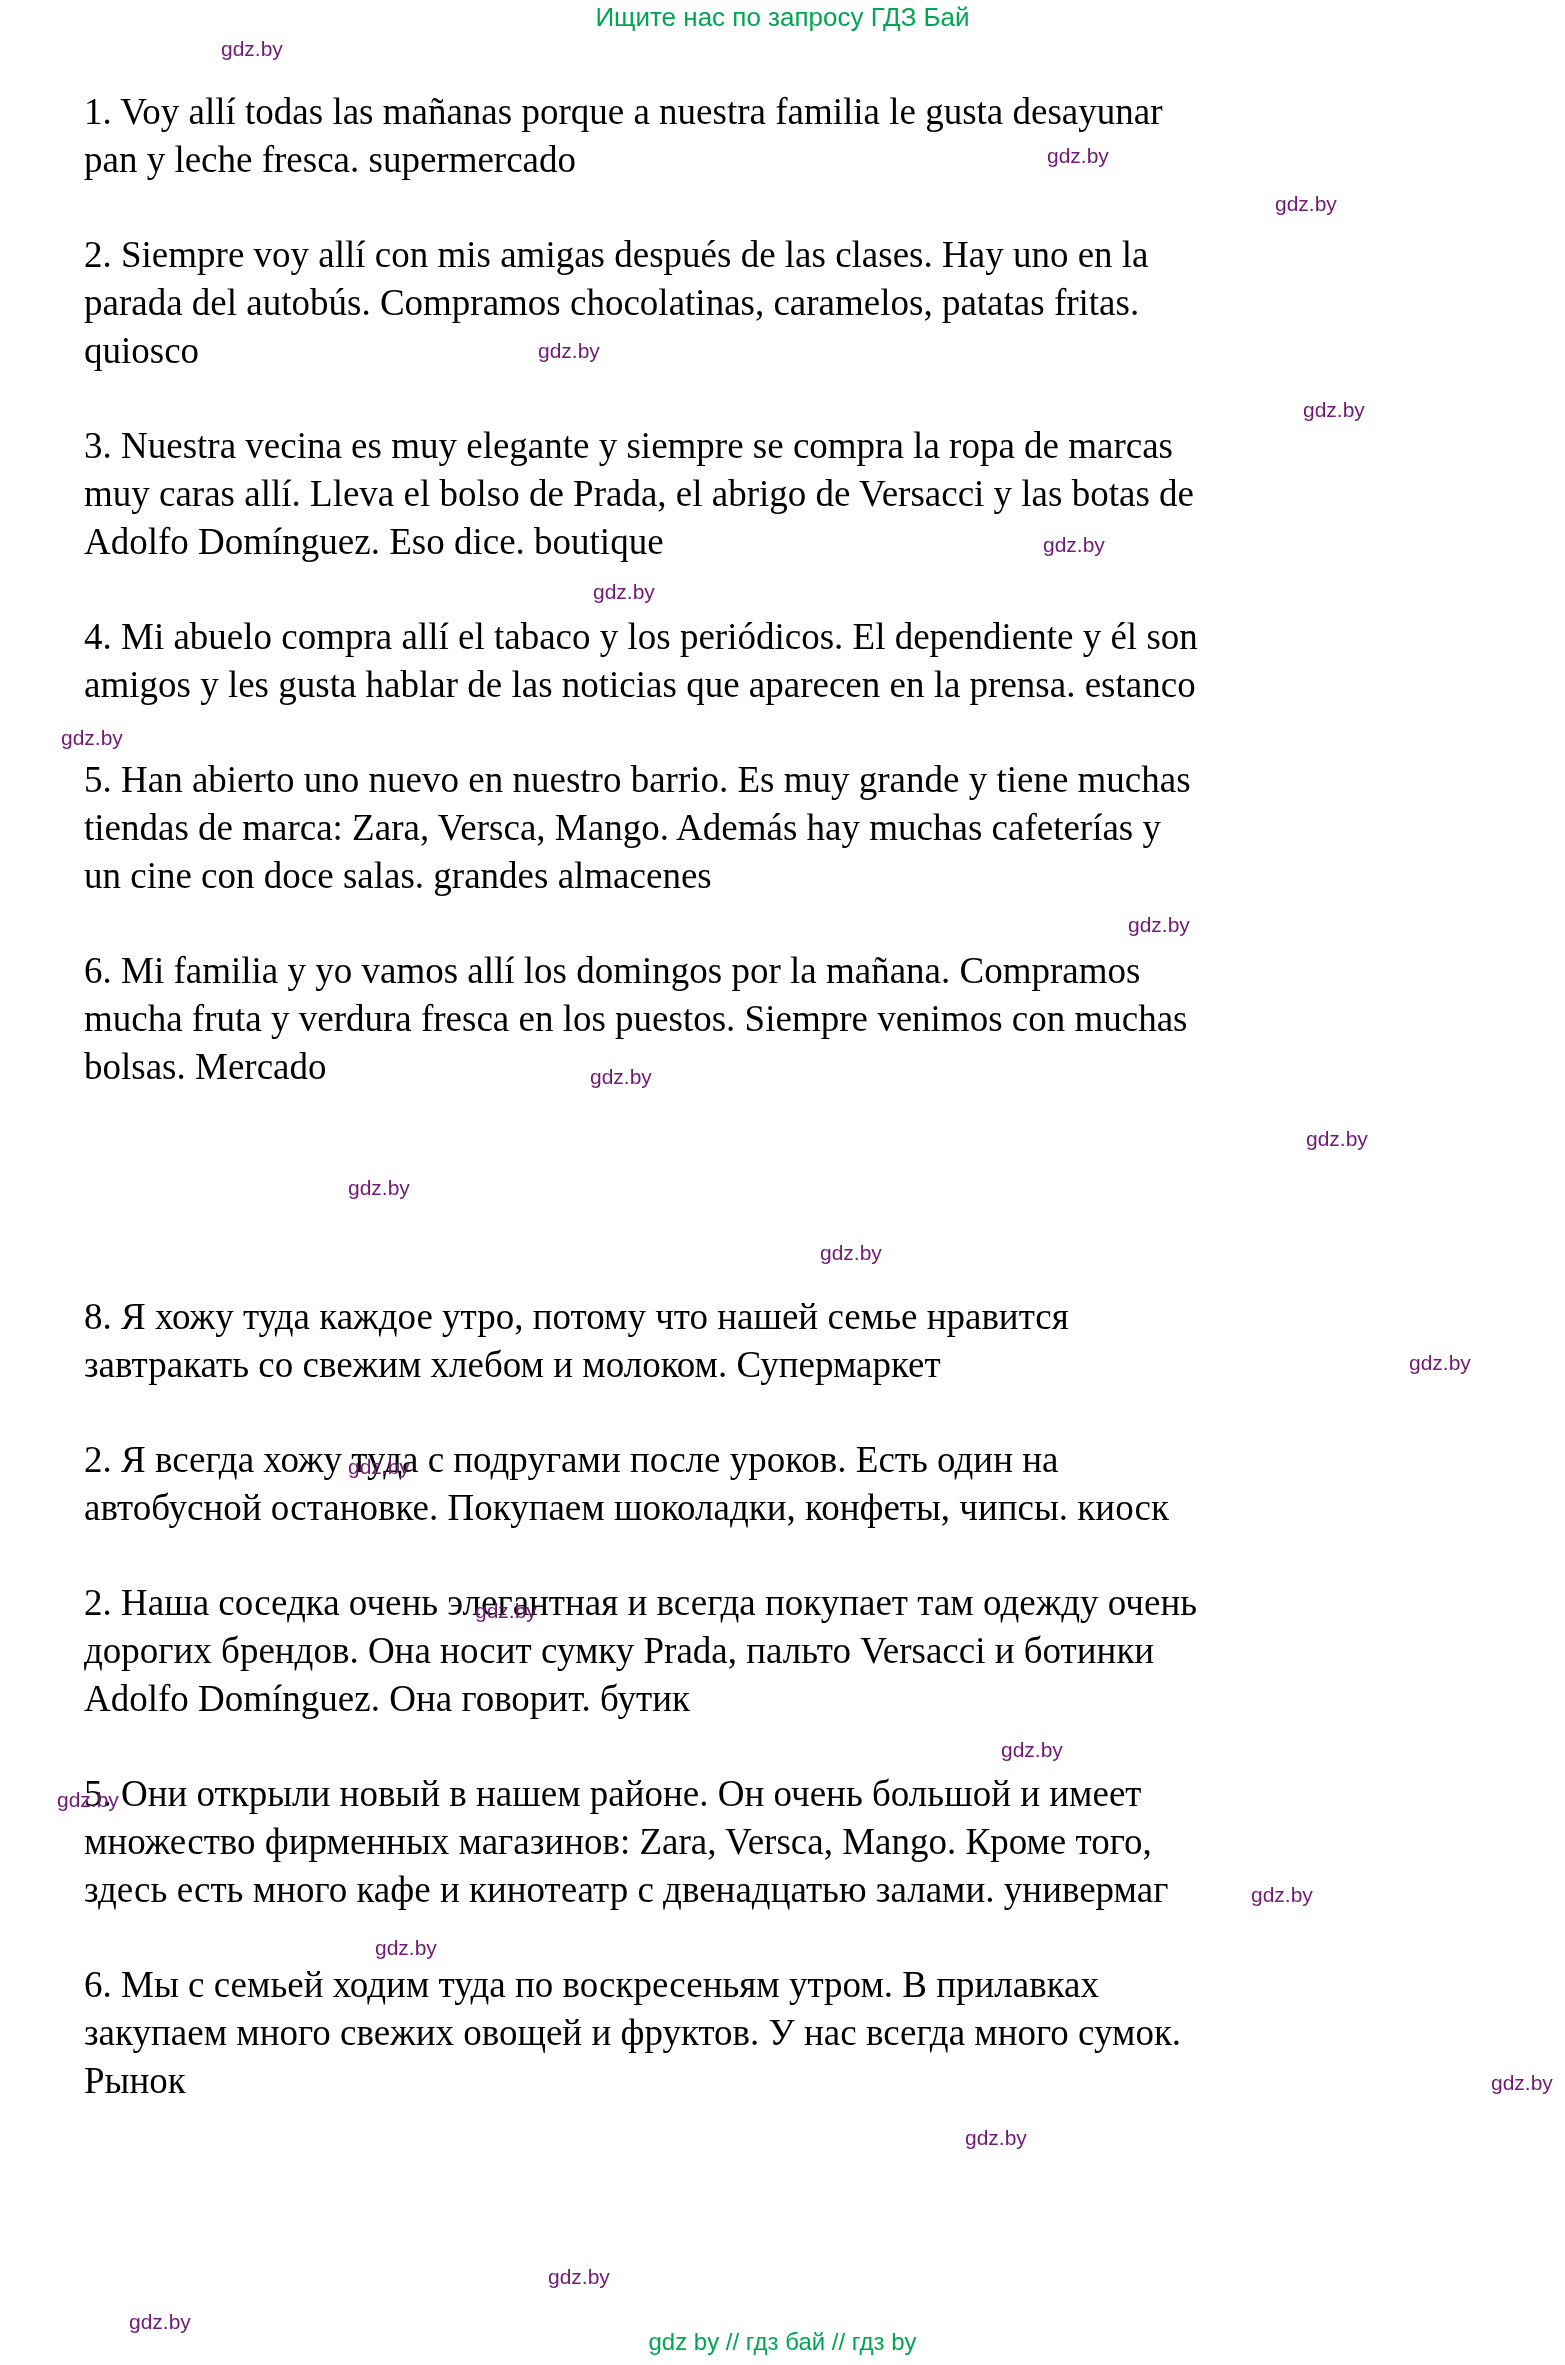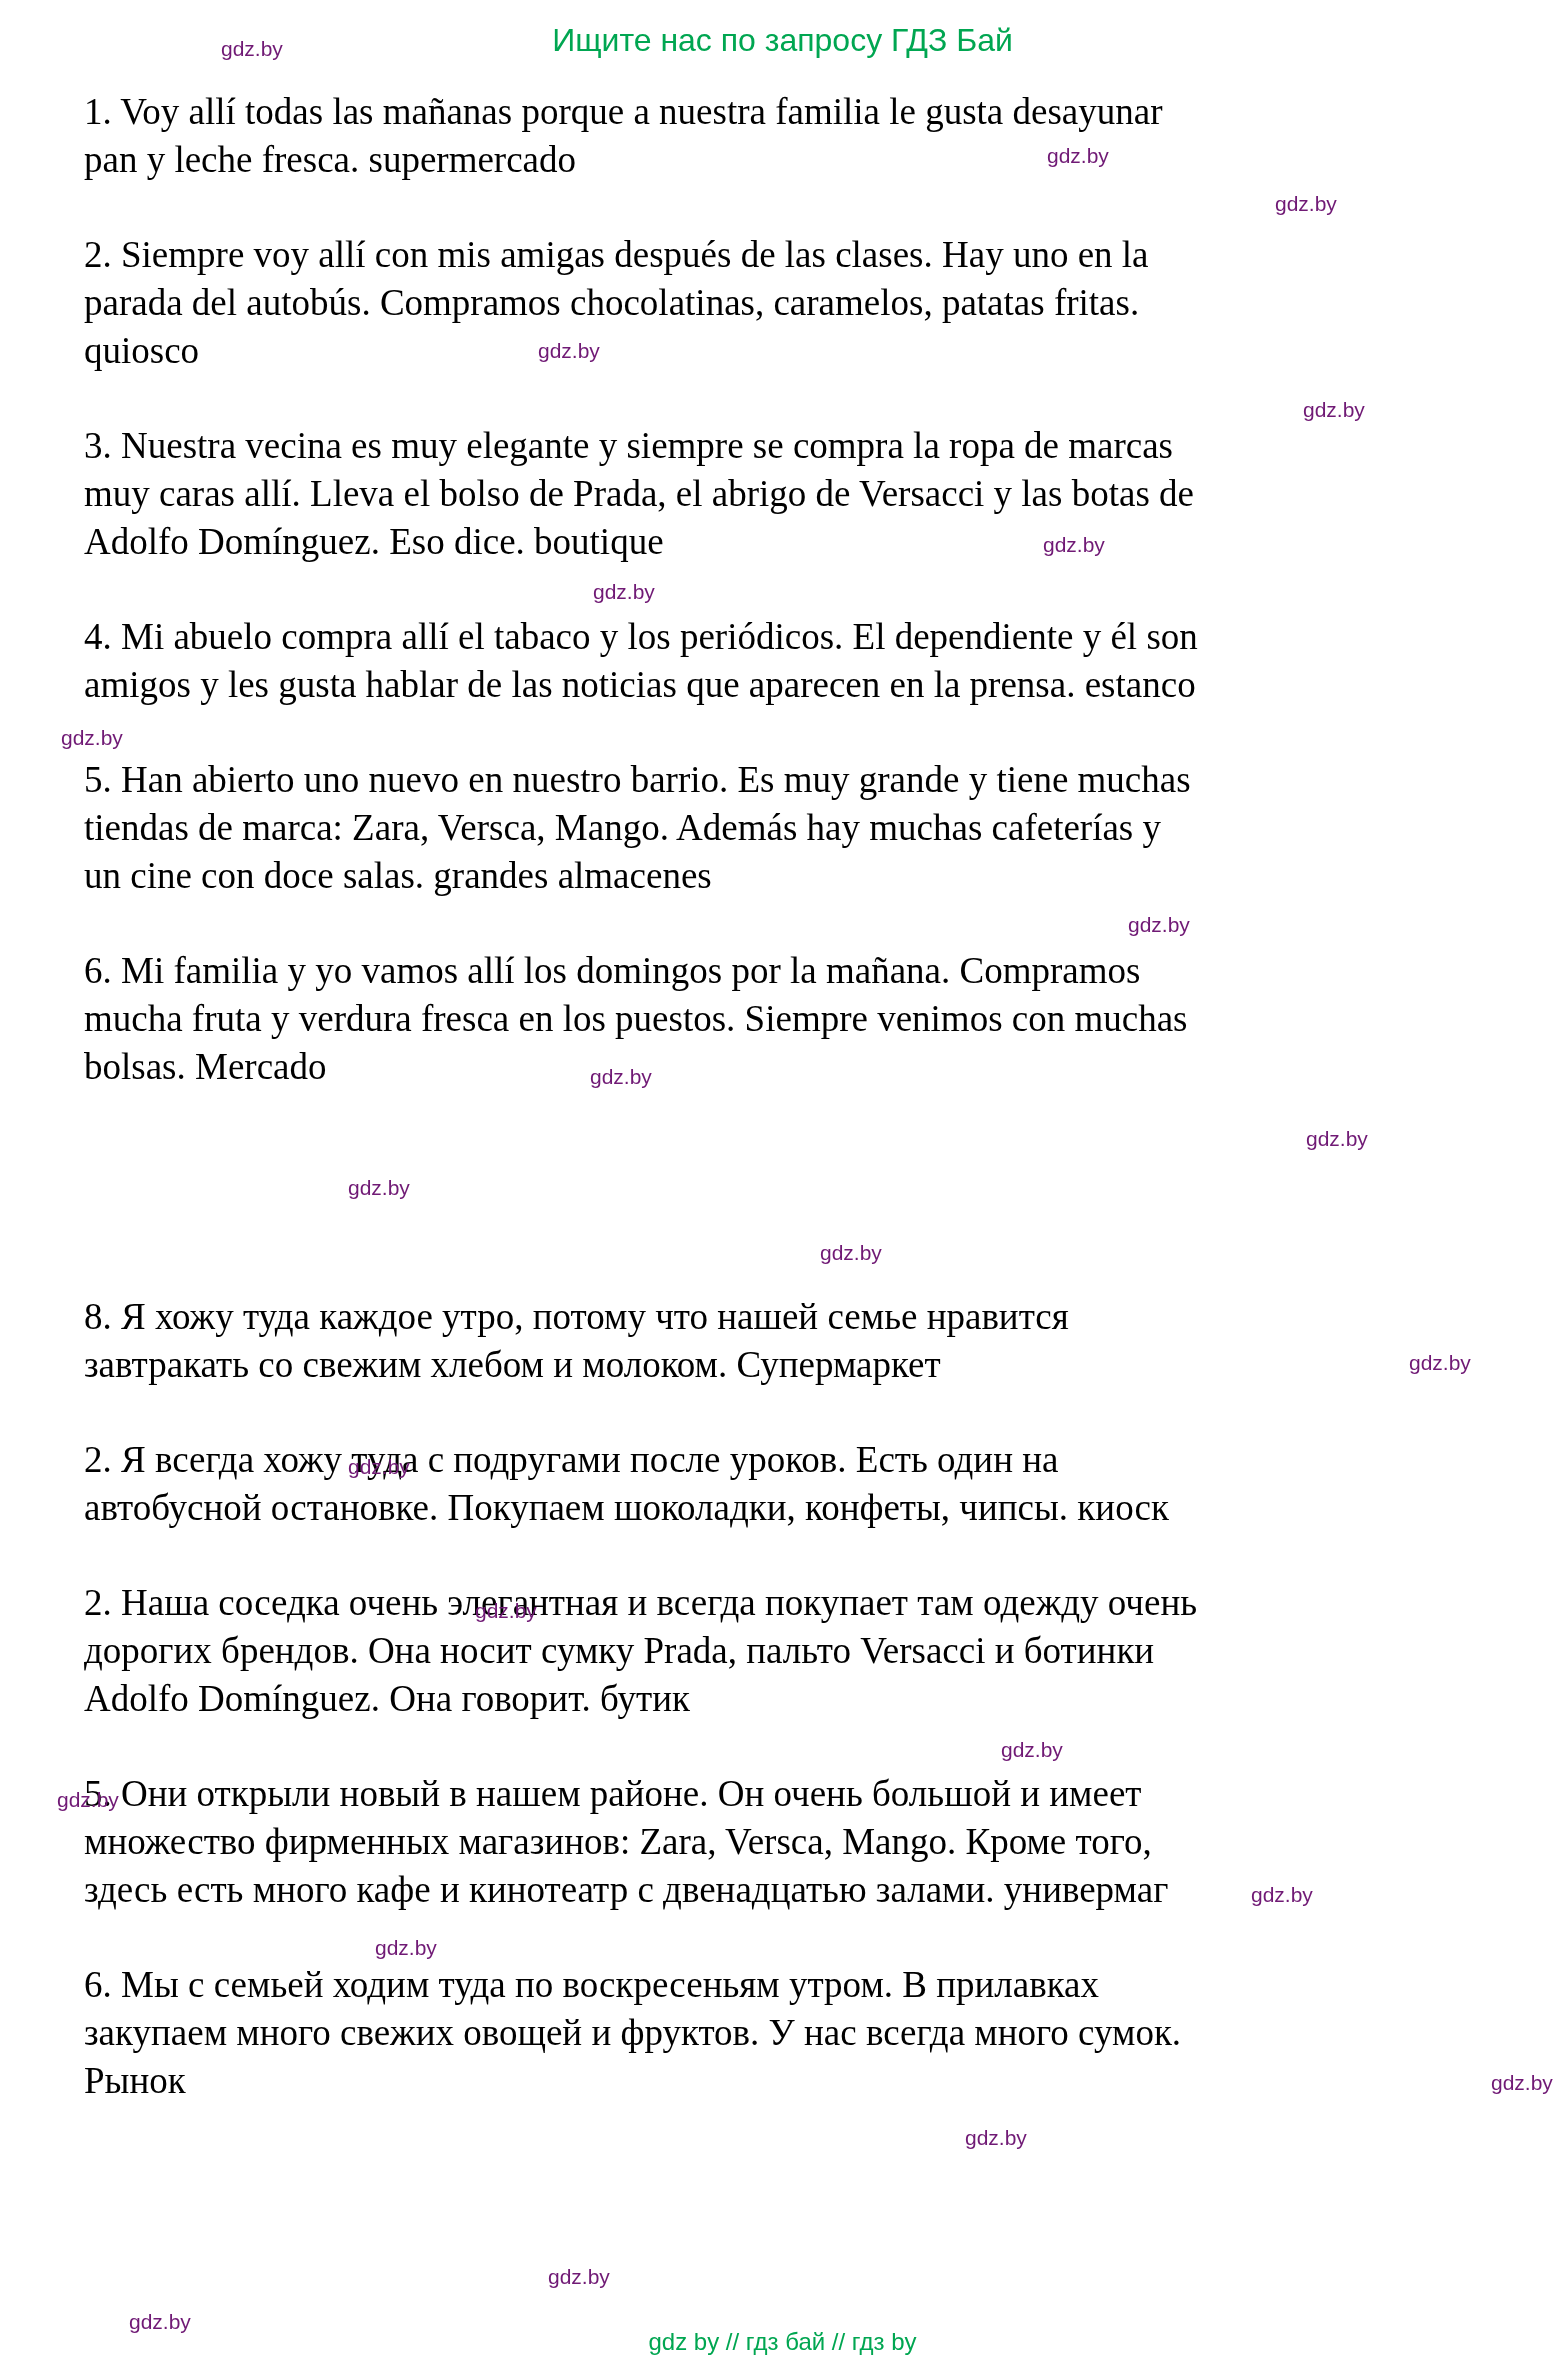--- a/index.html
+++ b/index.html
@@ -11,26 +11,26 @@
     position: relative;
     width: 1565px;
     height: 2366px;
     background: #ffffff;
     overflow: hidden;
     font-family: "Liberation Serif", serif;
     color: #000000;
   }
   .top-note {
     position: absolute;
-    top: 22px;
+    top: 2px;
     left: 0;
     width: 100%;
     text-align: center;
     font-family: "Liberation Sans", sans-serif;
-    font-size: 32px;
+    font-size: 26px;
     color: #00a651;
   }
   .content {
     position: absolute;
     top: 88px;
     left: 84px;
     width: 1463px;
   }
   .para {
     margin: 0 0 47px 0;

